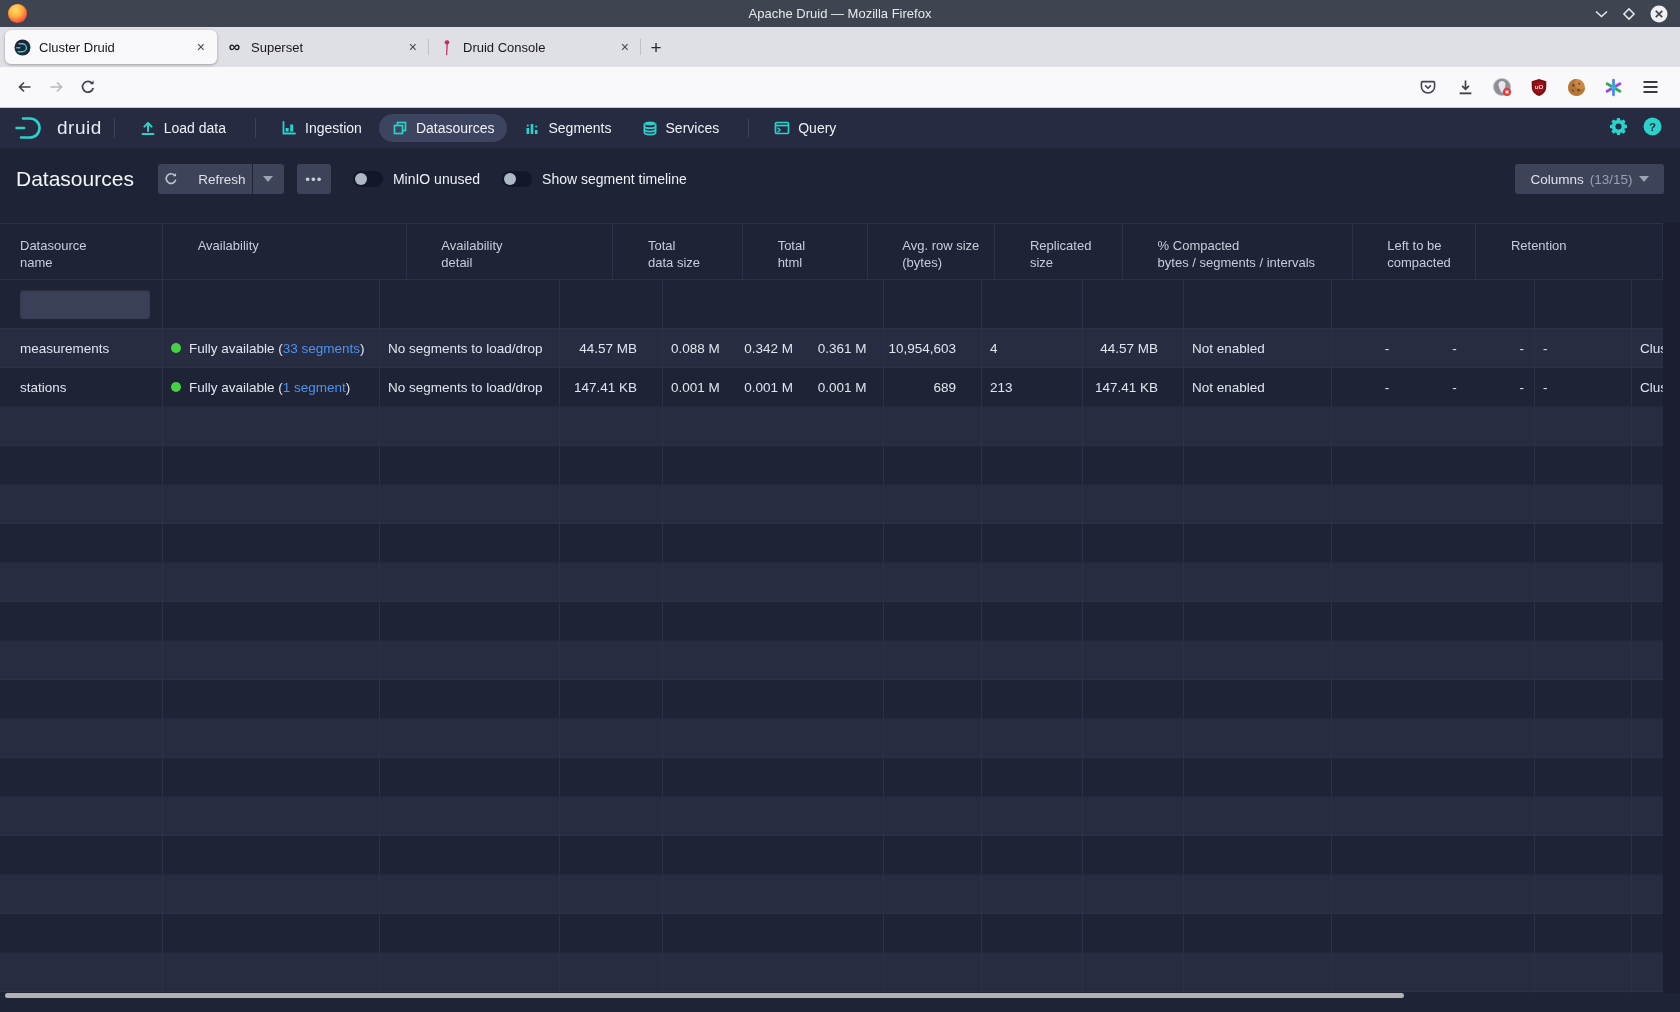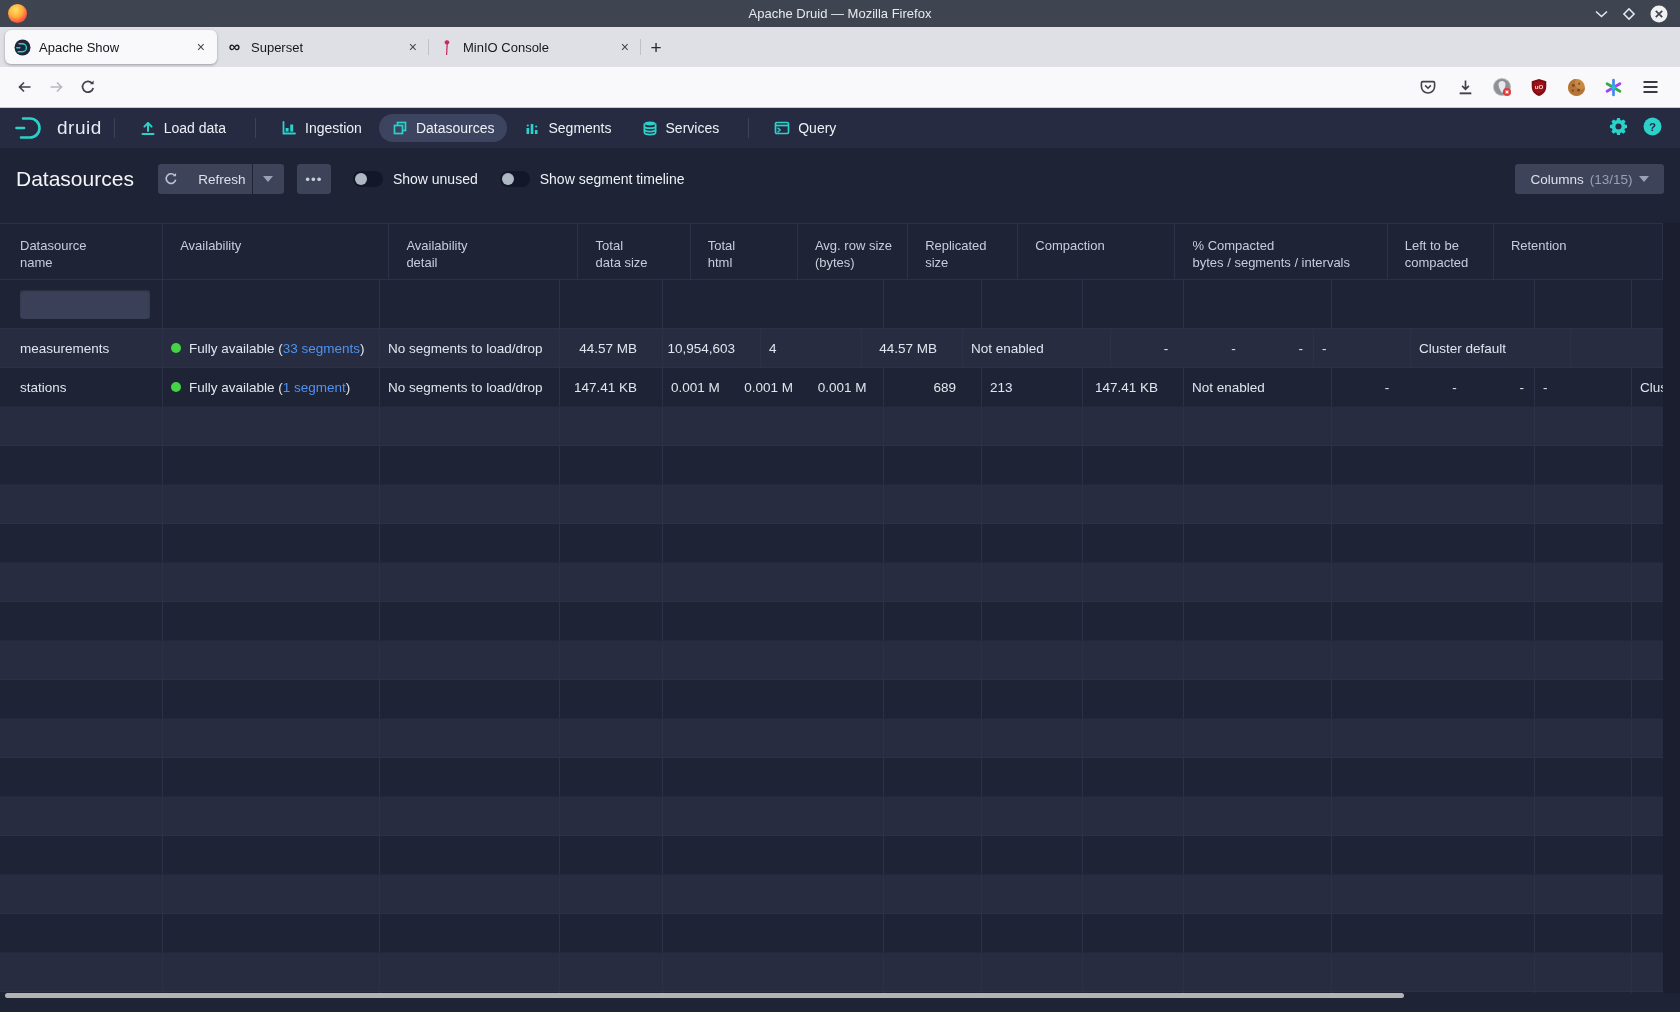--- a/index.html
+++ b/index.html
@@ -109,37 +109,37 @@
 
   <div class="tabbar" id="tabbar">
       <div class="tab active">
         <span class="favicon">
           <svg width="17" height="17" viewBox="0 0 17 17">
             <circle cx="8.5" cy="8.5" r="8" fill="#20253a"></circle>
             <path d="M5 4.8h3.4a4 4 0 0 1 0 8H4.2" stroke="#2ad2c9" stroke-width="1.4" fill="none" stroke-linecap="round"></path>
             <path d="M2.8 8.8h3" stroke="#2ad2c9" stroke-width="1.4" stroke-linecap="round"></path>
           </svg>
         </span>
-        <span class="tab-label">Apache Show</span>
+        <span class="tab-label">Cluster Druid</span>
         <span class="tab-close">×</span>
       </div>
       <div class="tab">
         <span class="favicon">
           <span style="font-size:16px;font-weight:bold;color:#1b1b1f;line-height:1;">∞</span>
         </span>
         <span class="tab-label">Superset</span>
         <span class="tab-close">×</span>
       </div>
       <div class="tab">
         <span class="favicon">
           <svg width="12" height="17" viewBox="0 0 12 17">
             <path d="M6.2 1.2c2.2.3 3 2.6 1.2 3.9l-.6.4L6.2 16 5 15.9l.5-10.4C3.4 5 3 2.4 4.8 1.5c.5-.3.9-.4 1.4-.3z" fill="#c72c5b"></path>
           </svg>
         </span>
-        <span class="tab-label">MinIO Console</span>
+        <span class="tab-label">Druid Console</span>
         <span class="tab-close">×</span>
       </div>
       <div class="newtab">+</div>
     </div>
 
   <div class="toolbar">
     <span class="tb-btn">
       <svg width="17" height="16" viewBox="0 0 16 16">
           <path d="M14 8H3 M7.5 3.5 3 8l4.5 4.5" stroke="#42424c" stroke-width="1.7" fill="none"></path>
         </svg>
@@ -318,21 +318,21 @@
         <svg width="10" height="6" viewBox="0 0 10 6">
             <path d="M0 0h10L5 6z" fill="#9aa2b4"></path>
           </svg>
       </div>
     </div>
     <div class="btn btn-more">•••</div>
     <div class="toggle-wrap">
       <div class="toggle">
           <div class="knob"></div>
         </div>
-      <div class="toggle-label">Show unused</div>
+      <div class="toggle-label">MinIO unused</div>
     </div>
     <div class="toggle-wrap">
       <div class="toggle">
           <div class="knob"></div>
         </div>
       <div class="toggle-label">Show segment timeline</div>
     </div>
     <div class="btn btn-columns">
       <span>Columns</span>
       <span class="count">(13/15)</span>
@@ -364,24 +364,20 @@
           <div>Total</div>
           <div>html</div>
         </div>
         <div class="th" style="width: 101px;">
           <div>Avg. row size</div>
           <div>(bytes)</div>
         </div>
         <div class="th" style="width: 101px;">
           <div>Replicated</div>
           <div>size</div>
-        </div>
-        <div class="th" style="width: 148px;">
-          <div>Compaction</div>
-          <div></div>
         </div>
         <div class="th" style="width: 203px;">
           <div>% Compacted</div>
           <div>bytes / segments / intervals</div>
         </div>
         <div class="th" style="width: 97px;">
           <div>Left to be</div>
           <div>compacted</div>
         </div>
         <div class="th" style="width: 160px;">
@@ -409,20 +405,25 @@
         <div class="row stripe">
           <div class="cell" style="width: 163px;">measurements</div>
           <div class="cell" style="width: 217px;">
             <span class="dot"></span>
             <span>Fully available (</span>
             <a class="seg-link">33 segments</a>
             <span>)</span>
           </div>
           <div class="cell" style="width: 180px;">No segments to load/drop</div>
           <div class="cell right" style="width: 103px;">44.57 MB</div>
+          <div class="cell triple" style="width: 221px;">
+            <span>0.088 M</span>
+            <span>0.342 M</span>
+            <span>0.361 M</span>
+          </div>
           <div class="cell right" style="width: 98px;">10,954,603</div>
           <div class="cell" style="width: 101px;">4</div>
           <div class="cell right" style="width: 101px;">44.57 MB</div>
           <div class="cell" style="width: 148px;">Not enabled</div>
           <div class="cell triple-r" style="width: 203px;">
             <span>-</span>
             <span>-</span>
             <span>-</span>
           </div>
           <div class="cell" style="width: 97px;">-</div>

